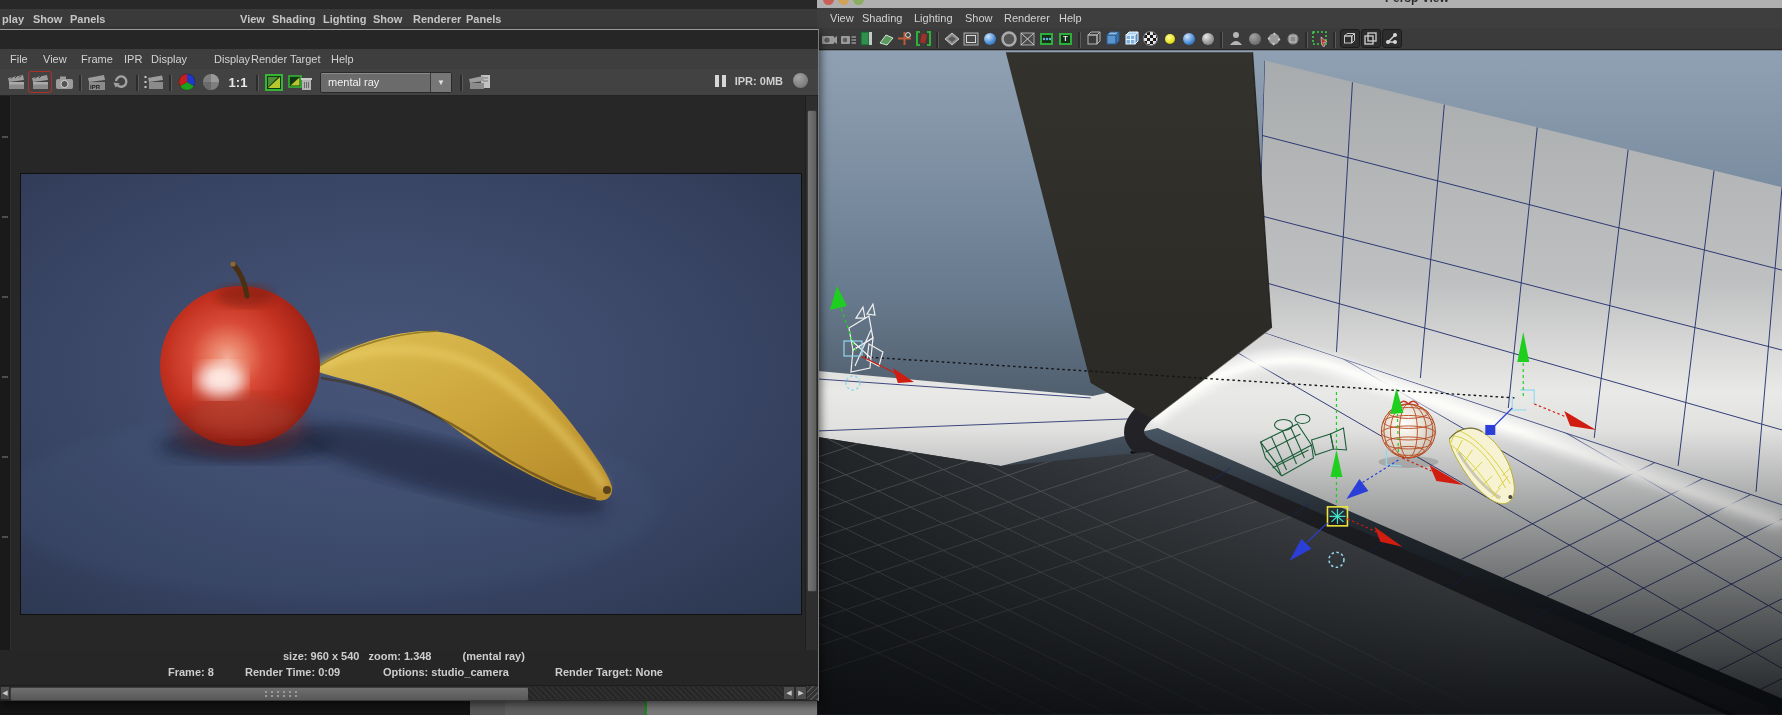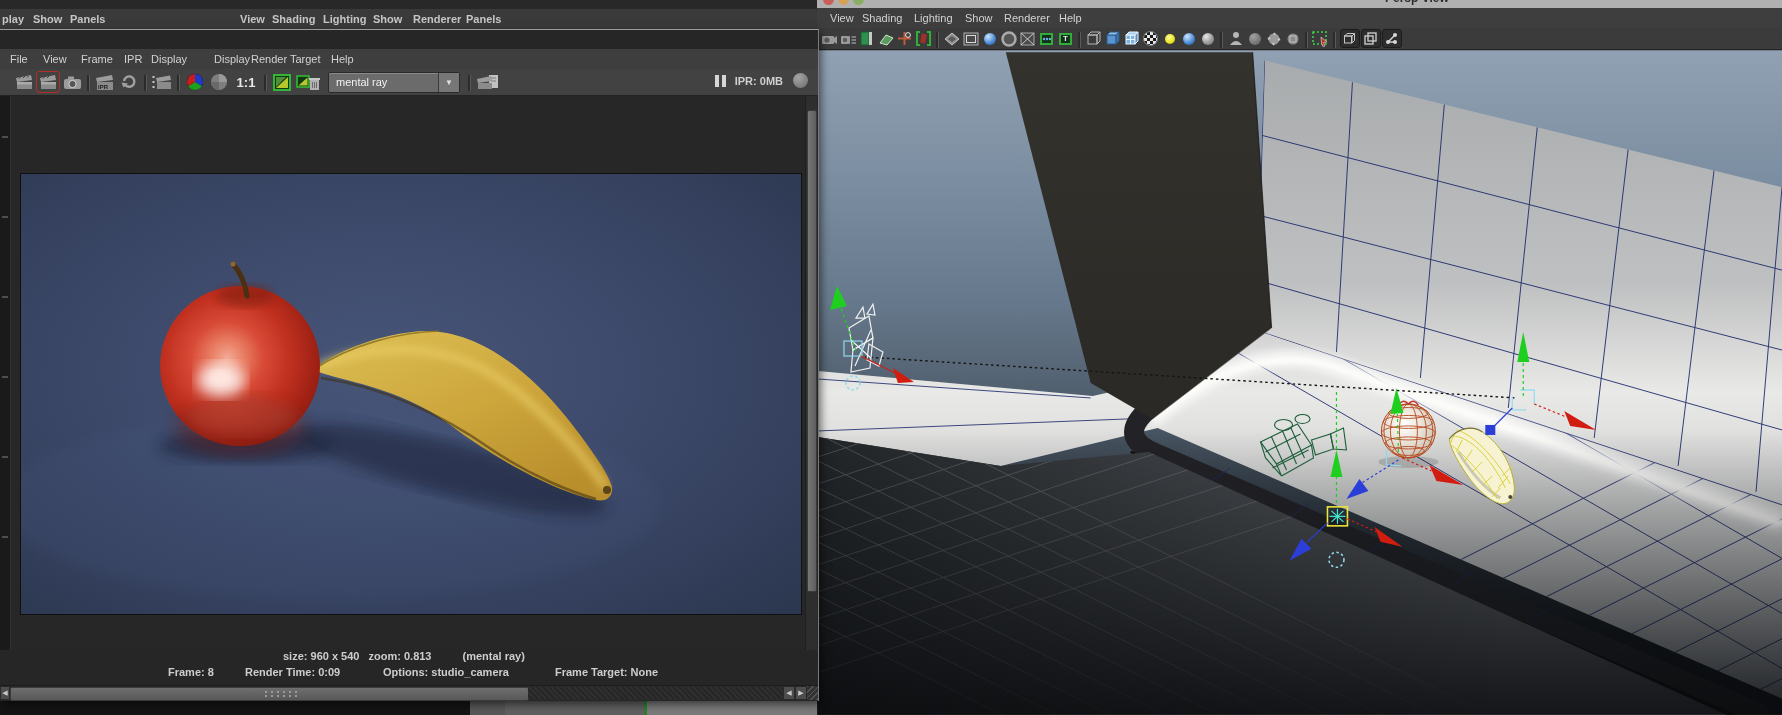--- a/index.html
+++ b/index.html
@@ -15,21 +15,21 @@
   .ti{width:22px;height:20px;display:flex;align-items:center;justify-content:center;flex:0 0 auto;border-radius:2px;}
   
   #rv{position:absolute;left:0;top:29px;width:818px;height:671px;background:#262626;z-index:2;
       border-top:1px solid #9b9b9b;border-right:1px solid #7a7a7a;box-shadow:2px 3px 8px rgba(0,0,0,.55);}
   #rv-title{position:absolute;left:0;top:0;width:100%;height:19px;
       background:linear-gradient(#dcdcdc,#b9b9b9 55%,#a7a7a7);border-bottom:1px solid #6b6b6b;}
   #rv-title .tl{position:absolute;top:3px;width:12px;height:12px;border-radius:50%;}
   #rv-title .t{position:absolute;left:0;right:0;text-align:center;top:2px;font-size:12px;font-weight:700;color:#1d1d1d;}
   #rv-menubar{position:absolute;left:0;top:19px;width:100%;height:20px;background:#3e3e3e;border-bottom:1px solid #2e2e2e;}
   #rv-toolbar{position:absolute;left:0;top:39px;width:100%;height:27px;background:#424242;border-bottom:1px solid #242424;
-      display:flex;align-items:center;padding-left:12px;box-sizing:border-box;}
+      display:flex;align-items:center;padding-left:4px;box-sizing:border-box;}
   #rv-toolbar .ti{margin:0 1px;}
   #one2one{font-size:13px;font-weight:700;color:#e8e8e8;width:28px;text-align:center;}
   #renderer-dd{display:flex;align-items:center;width:130px;height:19px;margin-left:6px;background:#6b6b6b;
       border:1px solid #2a2a2a;border-radius:2px;box-shadow:inset 0 1px 0 #8a8a8a;}
   #renderer-dd .val{flex:1;font-size:11px;color:#f2f2f2;padding-left:7px;}
   #renderer-dd .arrow{width:20px;height:100%;border-left:1px solid #3a3a3a;display:flex;align-items:center;justify-content:center;
       font-size:8px;color:#e0e0e0;background:#777;}
   #ipr-cluster{position:absolute;right:10px;top:4px;display:flex;align-items:center;}
   .pausebar{width:4px;height:12px;background:#d6d6d6;margin-right:3px;}
   #ipr-label{font-size:11px;font-weight:700;color:#d0d0d0;margin:0 10px 0 6px;}
@@ -284,28 +284,28 @@
         </g>
       </svg>
 
       <div id="rv-vscroll">
           <div class="thumb"></div>
         </div>
     </div>
 
     <div class="statusline" style="top:620px;left:283px">
       <span>size: 960 x 540</span>
-      <span style="margin-left:6px">zoom: 0.813</span>
+      <span style="margin-left:6px">zoom: 1.348</span>
       <span style="margin-left:28px">(mental ray)</span>
     </div>
     <div class="statusline" style="top:636px">
       <span style="position:absolute;left:168px">Frame: 8</span>
       <span style="position:absolute;left:245px">Render Time: 0:09</span>
       <span style="position:absolute;left:383px">Options: studio_camera</span>
-      <span style="position:absolute;left:555px">Frame Target: None</span>
+      <span style="position:absolute;left:555px">Render Target: None</span>
     </div>
 
     <div id="rv-hscroll">
       <div class="sbtn" style="left:0;width:10px">◀</div>
       <div id="hthumb">
           <div id="hgrip"></div>
         </div>
       <div id="htrack"></div>
       <div class="sbtn" style="left:783px;width:12px">◀</div>
       <div class="sbtn" style="left:795px;width:12px">▶</div>

